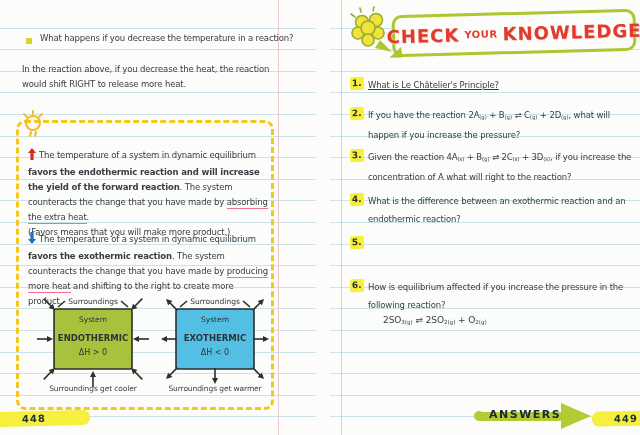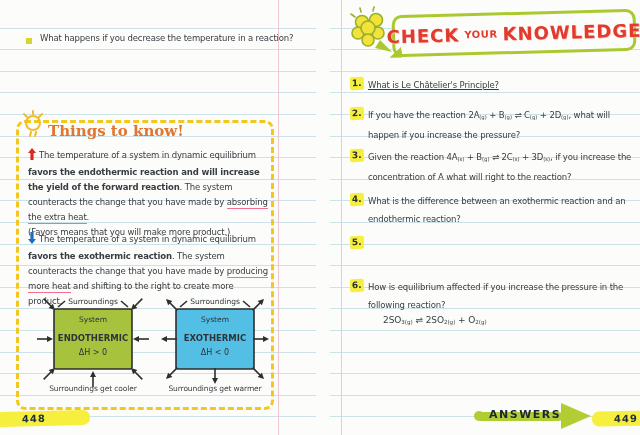--- a/index.html
+++ b/index.html
@@ -62,36 +62,36 @@
 
 <div class="spread">
 
   <div class="page page-left">
     <div class="rules"></div>
     <div class="margin-line" style="left:278px;"></div>
 
     <div class="bullet-sq"></div>
     <div class="bullet-q">What happens if you decrease the temperature in a reaction?</div>
 
+    <div class="intro txt">In the reaction above, if you decrease the heat, the reaction would shift RIGHT to release more heat.</div>
 
     <div class="know-box"></div>
 
     <span class="abs" style="left:20px;top:110px;">
       <svg width="28" height="30" viewBox="0 0 28 30">
         <g stroke="#f0bc2a" stroke-width="2" fill="none" stroke-linecap="round">
           <circle cx="13" cy="13" r="7"></circle>
           <line x1="11" y1="22" x2="10" y2="26"></line>
           <line x1="16" y1="22" x2="15" y2="26"></line>
           <line x1="4" y1="4" x2="7" y2="7"></line>
           <line x1="13" y1="1" x2="13" y2="4"></line>
           <line x1="22" y1="4" x2="19" y2="7"></line>
         </g>
       </svg>
     </span>
-    <div class="know-title">Things to know!</div>
 
     <div class="point txt" style="top:148px;">
       <span class="pt-arrow">
         <svg width="8" height="12" viewBox="0 0 8 12">
             <polygon points="4,0 8,5 5.6,5 5.6,12 2.4,12 2.4,5 0,5" fill="#d42a20"></polygon>
           </svg>
       </span><span><span>The temperature of a system in dynamic equilibrium </span><span class="b">favors the endothermic reaction and will increase the yield of the forward reaction</span><span>. The system counteracts the change that you have made by </span><span class="u">absorbing the extra heat</span><span>.</span><br><span>(Favors means that you will make more product.)</span></span>
     </div>
 
     <div class="point txt" style="top:232px;">

